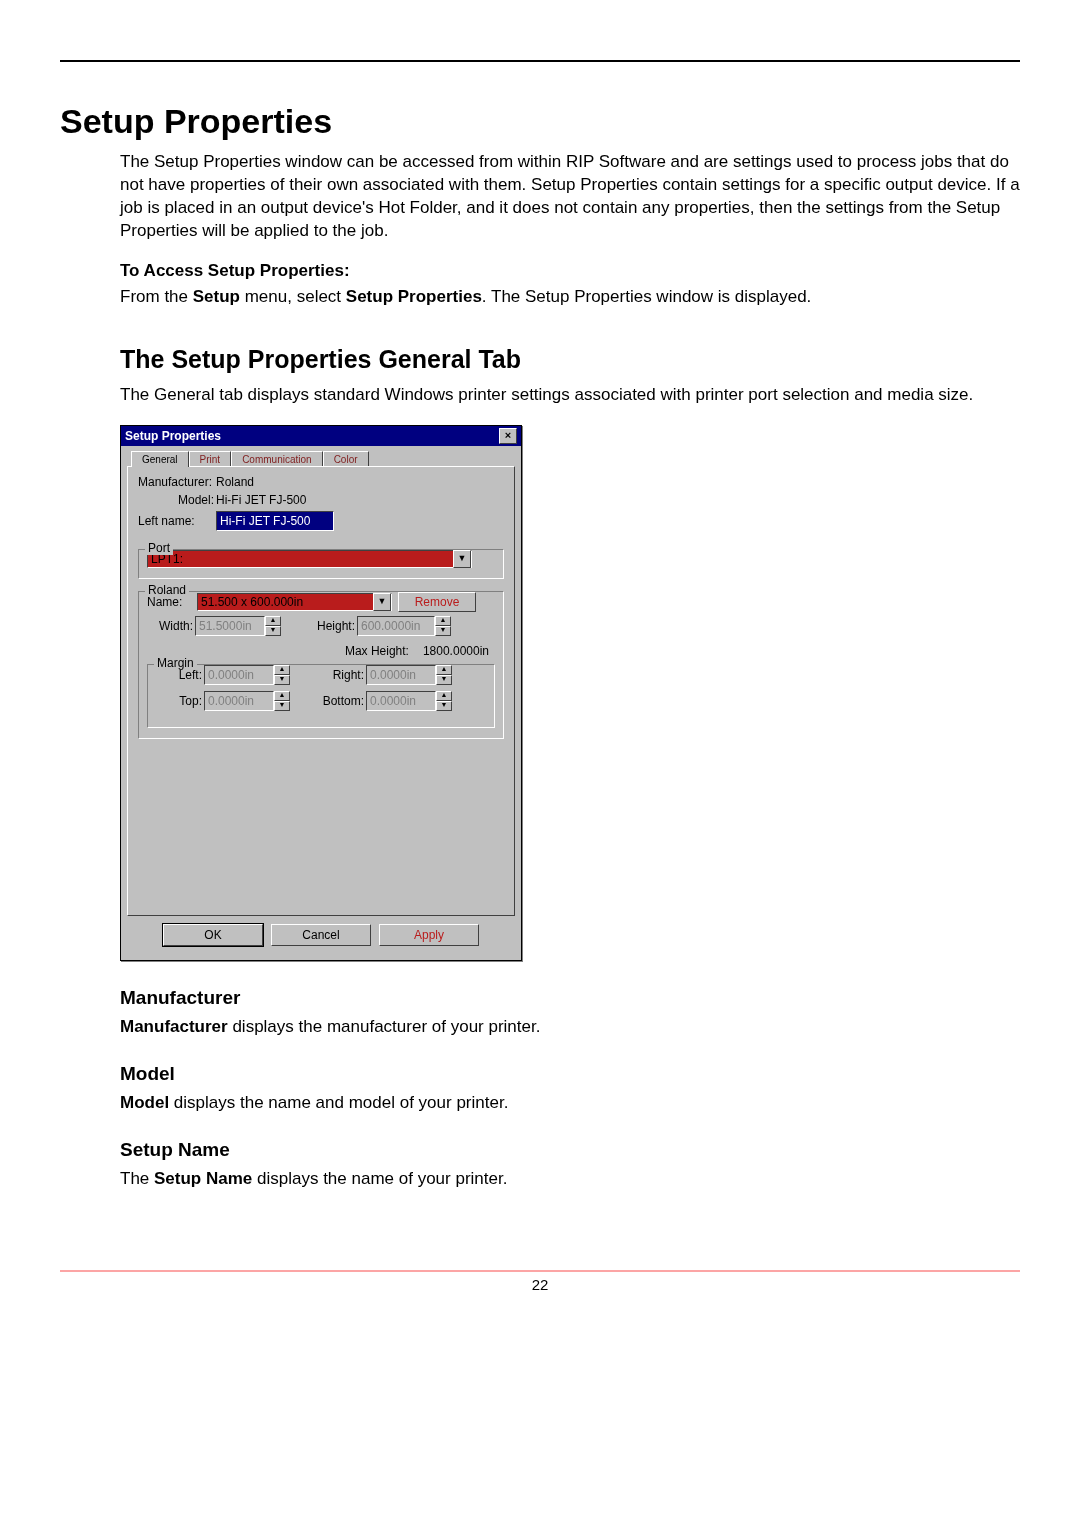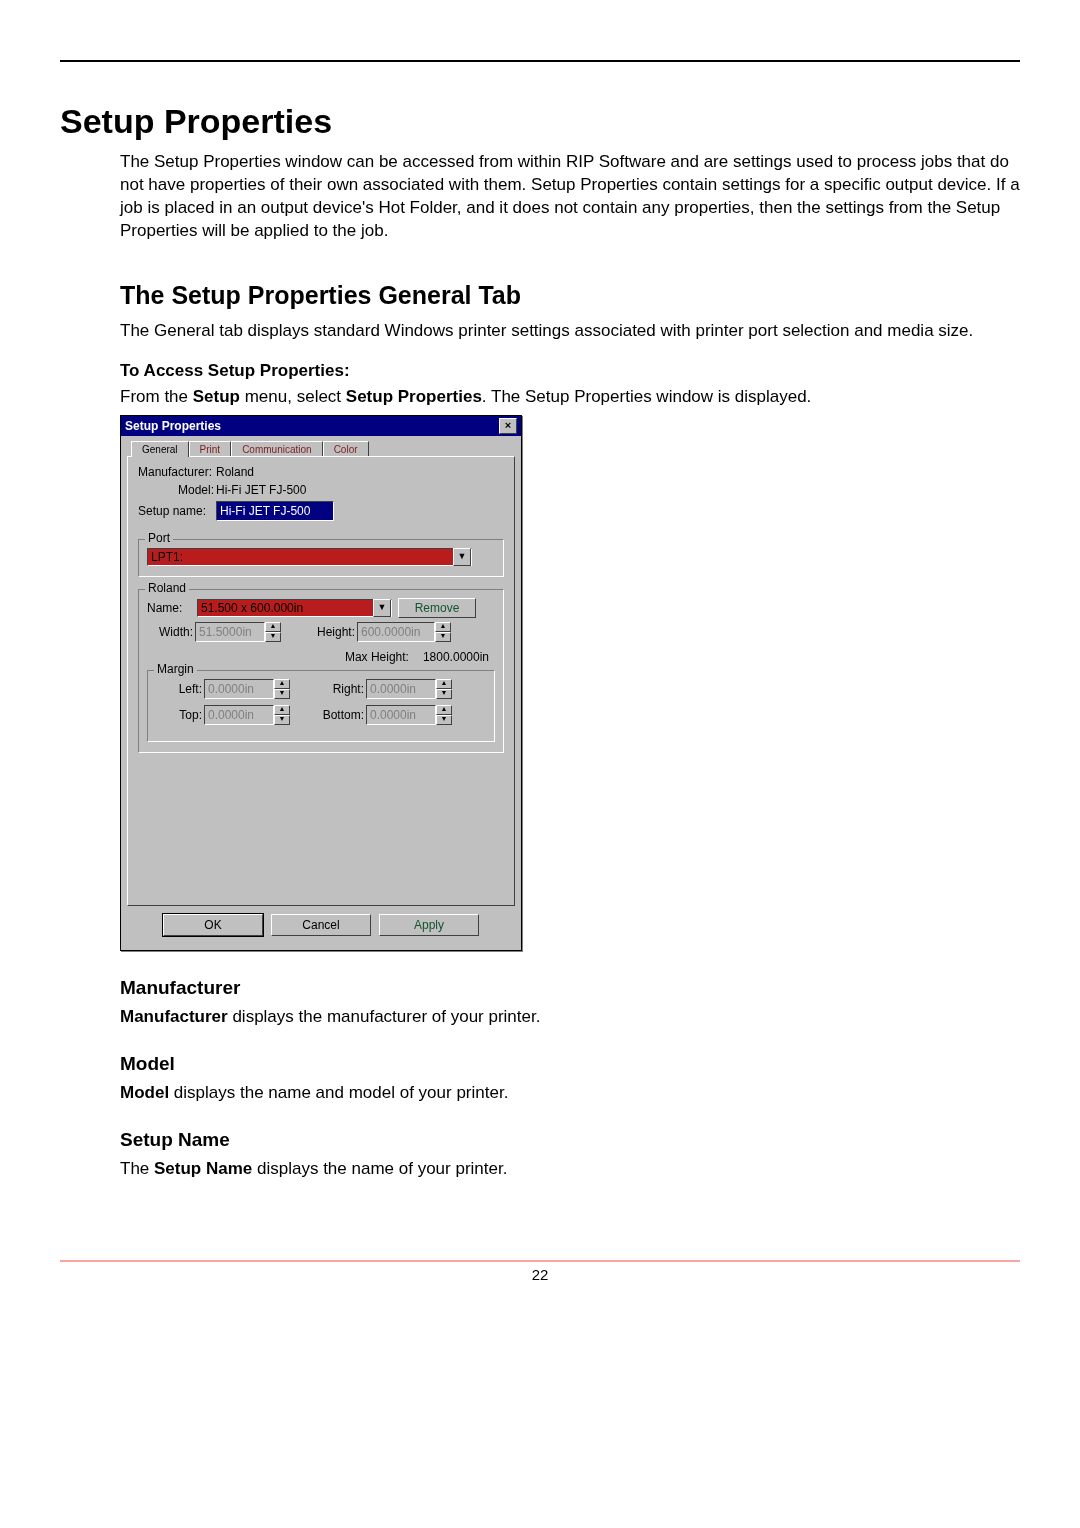--- a/index.html
+++ b/index.html
@@ -165,21 +165,21 @@
     background: #c0c0c0;
     border: 1px solid;
     border-color: #fff #404040 #404040 #fff;
     text-align: center;
     line-height: 14px;
     font-size: 9px;
   }
   .group {
     border: 1px solid;
     border-color: #808080 #fff #fff #808080;
-    padding: 8px 8px 10px 8px;
+    padding: 0 8px 10px 8px;
     margin-top: 12px;
     position: relative;
   }
   .group.tight { margin-top: 18px; }
   .group-title {
     position: absolute;
     top: -9px;
     left: 6px;
     background: #c0c0c0;
     padding: 0 3px;
@@ -187,21 +187,21 @@
   }
   .btn95 {
     border: 1px solid;
     border-color: #fff #404040 #404040 #fff;
     background: #c0c0c0;
     padding: 2px 8px;
     font-size: 12px;
     min-width: 60px;
     text-align: center;
   }
-  .btn95.disabled { color: #14532d; }
+  .btn95.disabled { color: #b91c1c; }
   .spinner {
     display: inline-flex;
     align-items: center;
   }
   .spinner .textbox { width: 62px; }
   .spin-btns {
     display: flex;
     flex-direction: column;
     margin-left: 0;
   }
@@ -256,29 +256,29 @@
 <body>
 
 <div class="page">
   <div class="top-rule"></div>
 
   <h1 class="title">Setup Properties</h1>
 
   <p class="body-text indent">The Setup Properties window can be accessed from within RIP Software and are settings used to process jobs that do not have properties of their own associated with them. Setup Properties contain settings for a specific output device. If a job is placed in an output device's Hot Folder, and it does not contain any properties, then the settings from the Setup Properties will be applied to the job.</p>
 
   <div class="indent">
-    <h2 class="section-h2">The Setup Properties General Tab</h2>
-    <p class="body-text" style="margin-left:0;">The General tab displays standard Windows printer settings associated with printer port selection and media size.</p>
-  </div>
-
-  <div class="indent">
     <div class="sub-heading-bold">To Access Setup Properties:</div>
     <div class="normal-line">
       <span>From the </span><b>Setup</b><span> menu, select </span><b>Setup Properties</b><span>. The Setup Properties window is displayed.</span>
     </div>
+  </div>
+
+  <div class="indent">
+    <h2 class="section-h2">The Setup Properties General Tab</h2>
+    <p class="body-text" style="margin-left:0;">The General tab displays standard Windows printer settings associated with printer port selection and media size.</p>
   </div>
 
   <div class="dialog">
     <div class="titlebar">
       <span>Setup Properties</span>
       <div class="close-btn">
         <span>×</span>
       </div>
     </div>
     <div class="client">
@@ -294,21 +294,21 @@
 
         <div class="row">
           <span class="lbl">Manufacturer:</span>
           <span class="val">Roland</span>
         </div>
         <div class="row">
           <span class="lbl" style="text-align:right;">Model:</span>
           <span class="val">Hi-Fi JET FJ-500</span>
         </div>
         <div class="row">
-          <span class="lbl">Setup name:</span>
+          <span class="lbl">Left name:</span>
           <div class="textbox sel" style="width:110px;">Hi-Fi JET FJ-500</div>
         </div>
 
         <div class="group tight">
           <span class="group-title">Port</span>
           <div class="combobox" style="width:320px;">
             <span class="cb-text">LPT1:</span>
             <div class="cb-arrow">▼</div>
           </div>
         </div>

